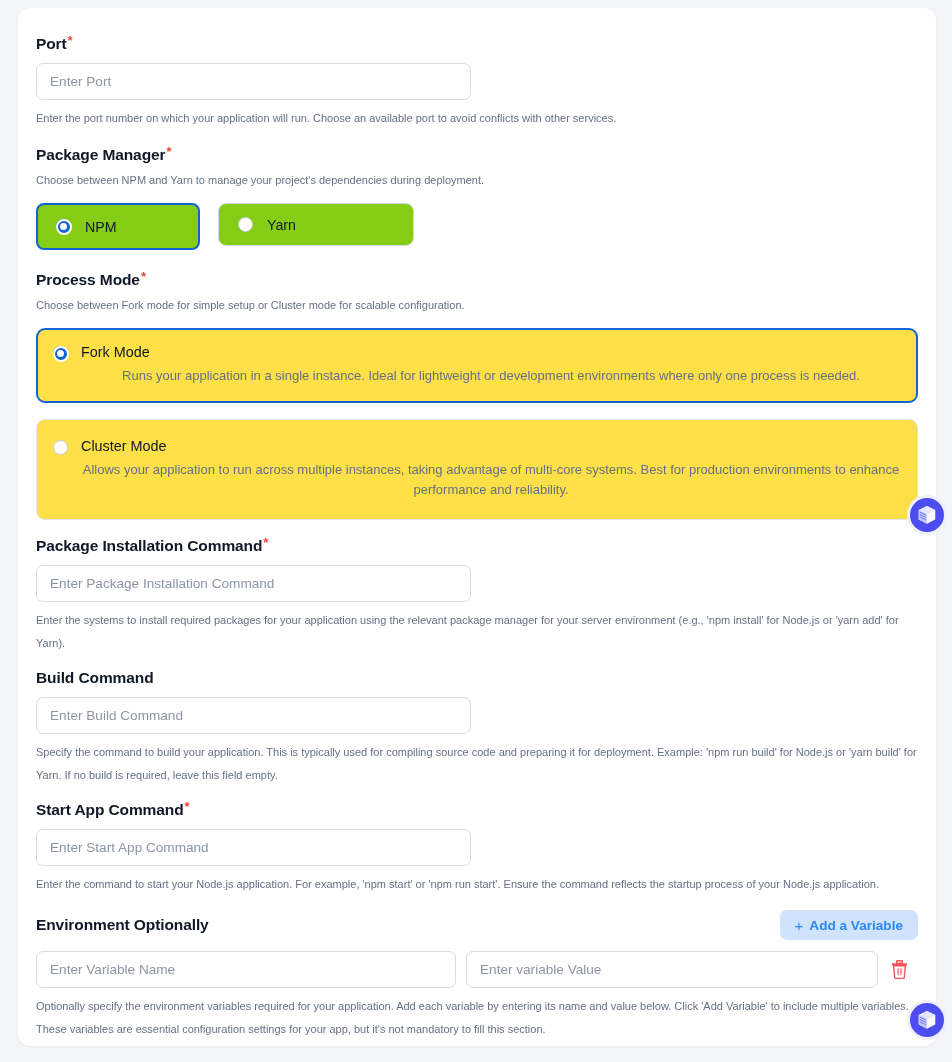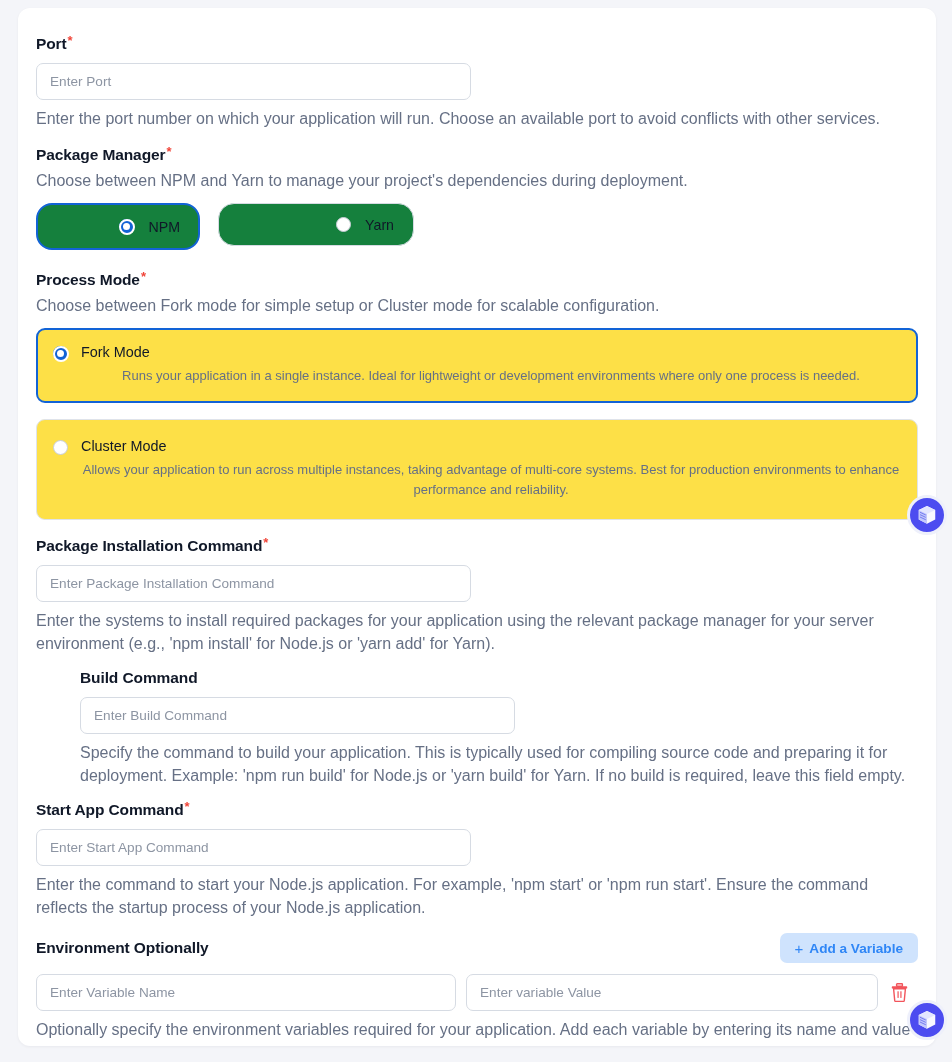--- a/index.html
+++ b/index.html
@@ -45,21 +45,21 @@
     color: #f04438;
     font-size: 13px;
     font-weight: bold;
     vertical-align: top;
     margin-left: 1px;
     line-height: 14px;
     display: inline-block;
   }
 
   .helper {
-    font-size: 16px;
+    font-size: 11px;
     color: #667085;
     line-height: 23px;
     margin-top: 7px;
     max-width: 890px;
   }
   .helper.above {
     margin-top: 0;
     margin-bottom: 11px;
   }
 
@@ -82,24 +82,23 @@
     display: flex;
     gap: 18px;
     align-items: flex-start;
     margin-bottom: 20px;
   }
   .pm-card {
     display: flex;
     align-items: center;
     gap: 14px;
     border: 1px solid #d6dbe3;
-    border-radius: 16px;
-    background: #15803d;
-    cursor: pointer;
-    justify-content: flex-end;
+    border-radius: 8px;
+    background: #84cc16;
+    cursor: pointer;
   }
   .pm-card.npm {
     width: 164px;
     height: 47px;
     padding: 0 18px;
     border: 2px solid #1263d6;
   }
   .pm-card.yarn {
     width: 196px;
     height: 43px;
@@ -297,21 +296,21 @@
     </div>
 
     <div class="field">
       <span class="label">
         <span>Package Installation Command</span><span class="req">*</span>
       </span>
       <input class="text-input" type="text" placeholder="Enter Package Installation Command" style="">
       <div class="helper">Enter the systems to install required packages for your application using the relevant package manager for your server environment (e.g., 'npm install' for Node.js or 'yarn add' for Yarn).</div>
     </div>
 
-    <div class="field" style="margin-top:13px;margin-left:44px;">
+    <div class="field" style="margin-top:13px;">
       <span class="label">Build Command</span>
       <input class="text-input" type="text" placeholder="Enter Build Command" style="">
       <div class="helper">Specify the command to build your application. This is typically used for compiling source code and preparing it for deployment. Example: 'npm run build' for Node.js or 'yarn build' for Yarn. If no build is required, leave this field empty.</div>
     </div>
 
     <div class="field" style="margin-top:13px;">
       <span class="label">
         <span>Start App Command</span><span class="req">*</span>
       </span>
       <input class="text-input" type="text" placeholder="Enter Start App Command" style="">

